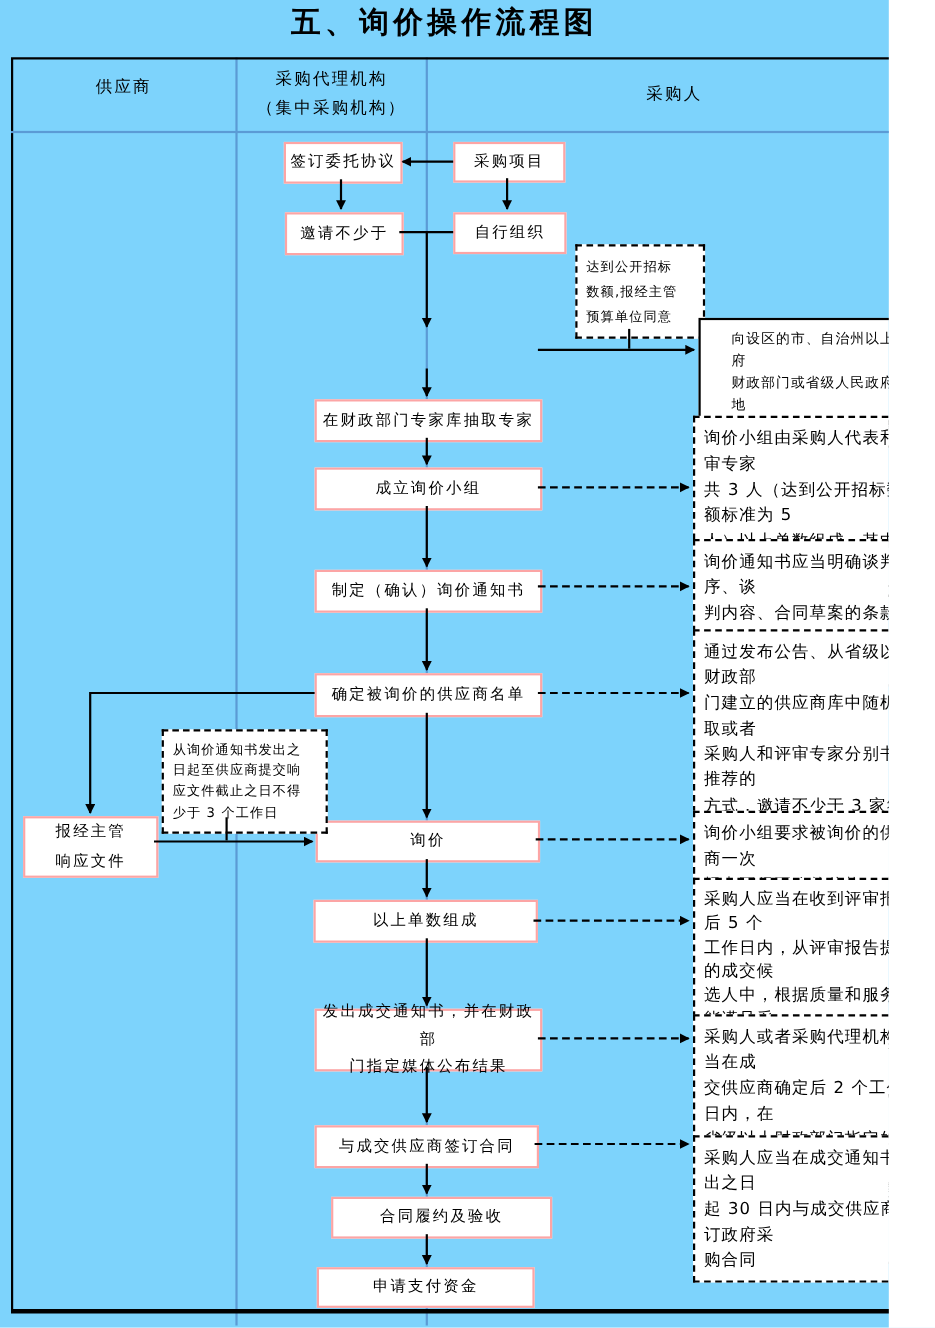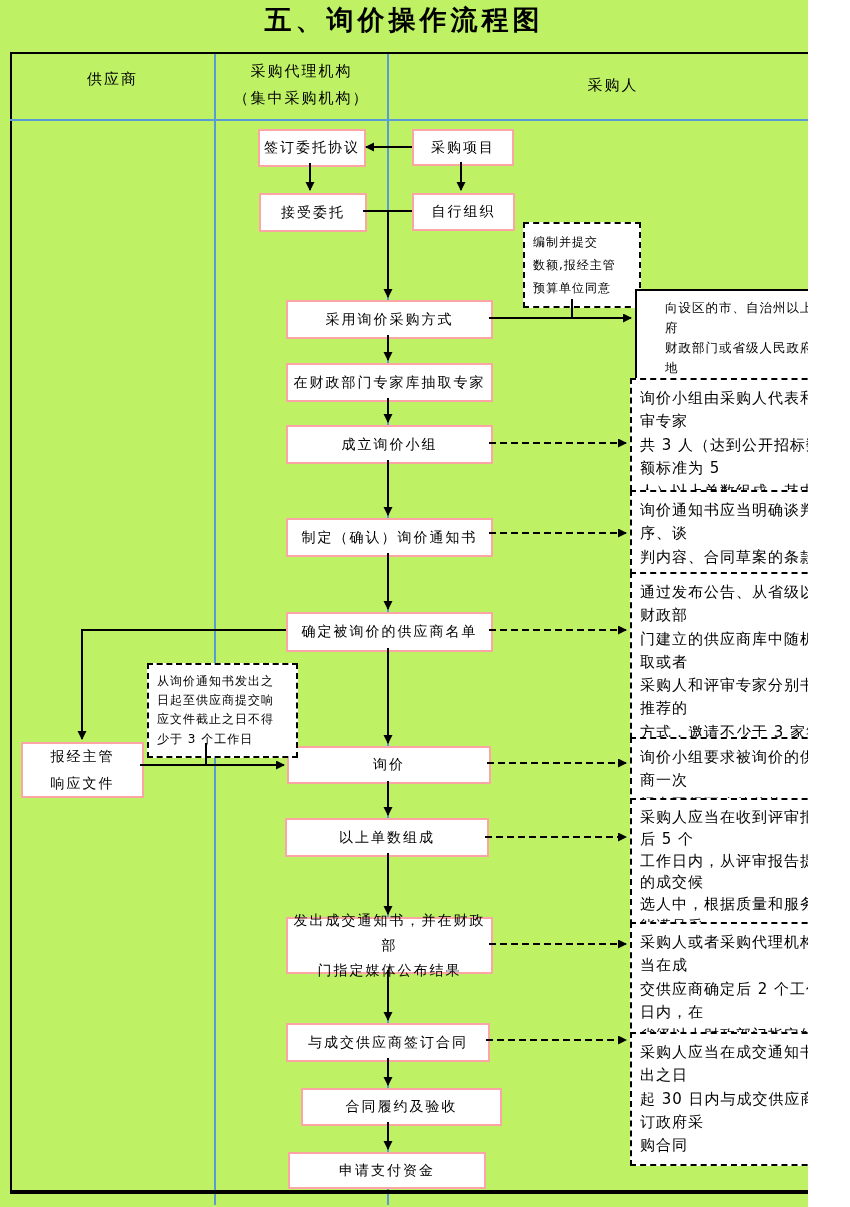--- a/index.html
+++ b/index.html
@@ -1,17 +1,17 @@
 <!DOCTYPE html>
 <html><head>
 <meta charset="utf-8">
 <style>
   html,body{margin:0;padding:0;background:#ffffff;}
   body{font-family:"DejaVu Sans","Liberation Sans",sans-serif;color:#000;}
-  .stage{position:relative;width:808px;height:1207px;background:#bef264;overflow:hidden;}
+  .stage{position:relative;width:808px;height:1207px;background:#7dd3fc;overflow:hidden;}
   .title{position:absolute;left:0;top:2px;width:100%;text-align:center;
          font-size:27px;font-weight:bold;letter-spacing:4px;}
   .frame{position:absolute;left:10px;top:52px;width:828px;height:1136px;
          border:2px solid #000;border-bottom-width:4px;z-index:1;}
   .vline{position:absolute;width:2px;background:#5b9bd5;z-index:0;}
   .hline{position:absolute;height:2px;background:#5b9bd5;z-index:1;}
   .colhead{position:absolute;z-index:2;font-size:15px;letter-spacing:2px;
            text-align:center;white-space:pre-line;line-height:1.8;}
   .node{position:absolute;z-index:3;background:#fff;border:2px solid #fca5a5;
         display:flex;align-items:center;justify-content:center;text-align:center;
@@ -37,38 +37,37 @@
   <div class="vline" style="left:387px;top:52px;height:1153px;"></div>
   <div class="hline" style="left:10px;top:119px;width:828px;"></div>
 
   <div class="colhead" style="left:10px;top:66px;width:205px;">供应商</div>
   <div class="colhead" style="left:215px;top:58px;width:173px;">采购代理机构
 （集中采购机构）</div>
   <div class="colhead" style="left:388px;top:72px;width:450px;">采购人</div>
 
   <div class="node" style="left:258px;top:129px;width:104px;height:34px;">签订委托协议</div>
   <div class="node" style="left:412px;top:129px;width:98px;height:33px;">采购项目</div>
-  <div class="node" style="left:259px;top:193px;width:104px;height:35px;">接受委托</div>
+  <div class="node" style="left:259px;top:193px;width:104px;height:35px;">邀请不少于</div>
   <div class="node" style="left:412px;top:193px;width:99px;height:34px;">自行组织</div>
-  <div class="node" style="left:286px;top:300px;width:203px;height:35px;">采用询价采购方式</div>
   <div class="node" style="left:286px;top:363px;width:203px;height:35px;">在财政部门专家库抽取专家</div>
   <div class="node" style="left:286px;top:425px;width:203px;height:35px;">成立询价小组</div>
   <div class="node" style="left:286px;top:518px;width:203px;height:35px;">制定（确认）询价通知书</div>
   <div class="node" style="left:286px;top:612px;width:203px;height:36px;">确定被询价的供应商名单</div>
   <div class="node" style="left:21px;top:742px;width:119px;height:52px;line-height:1.9;">报经主管
 响应文件</div>
   <div class="node" style="left:287px;top:746px;width:200px;height:34px;">询价</div>
   <div class="node" style="left:285px;top:818px;width:200px;height:35px;">以上单数组成</div>
   <div class="node" style="left:286px;top:917px;width:203px;height:53px;line-height:1.8;">发出成交通知书，并在财政部
 门指定媒体公布结果</div>
   <div class="node" style="left:286px;top:1023px;width:200px;height:35px;">与成交供应商签订合同</div>
   <div class="node" style="left:285px;top:1088px;width:197px;height:34px;margin-left:16px;">合同履约及验收</div>
   <div class="node" style="left:288px;top:1152px;width:194px;height:33px;">申请支付资金</div>
 
-  <div class="note" style="left:523px;top:222px;width:98px;font-size:12px;line-height:1.9;text-align:left;">编制并提交
+  <div class="note" style="left:523px;top:222px;width:98px;font-size:12px;line-height:1.9;text-align:left;">达到公开招标
 数额,报经主管
 预算单位同意</div>
   <div class="note solid" style="left:635px;top:289px;width:196px;font-size:12.5px;line-height:1.6;">向设区的市、自治州以上人民政府
 财政部门或省级人民政府授权的地
 方人民政府财政部门申请批准</div>
   <div class="note" style="left:630px;top:378px;width:198px;">询价小组由采购人代表和评审专家
 共 3 人（达到公开招标数额标准为 5
 人）以上单数组成，其中评审专家人
 数不得少于成员总数的 2/3</div>
   <div class="note" style="left:630px;top:490px;width:198px;">询价通知书应当明确谈判程序、谈

